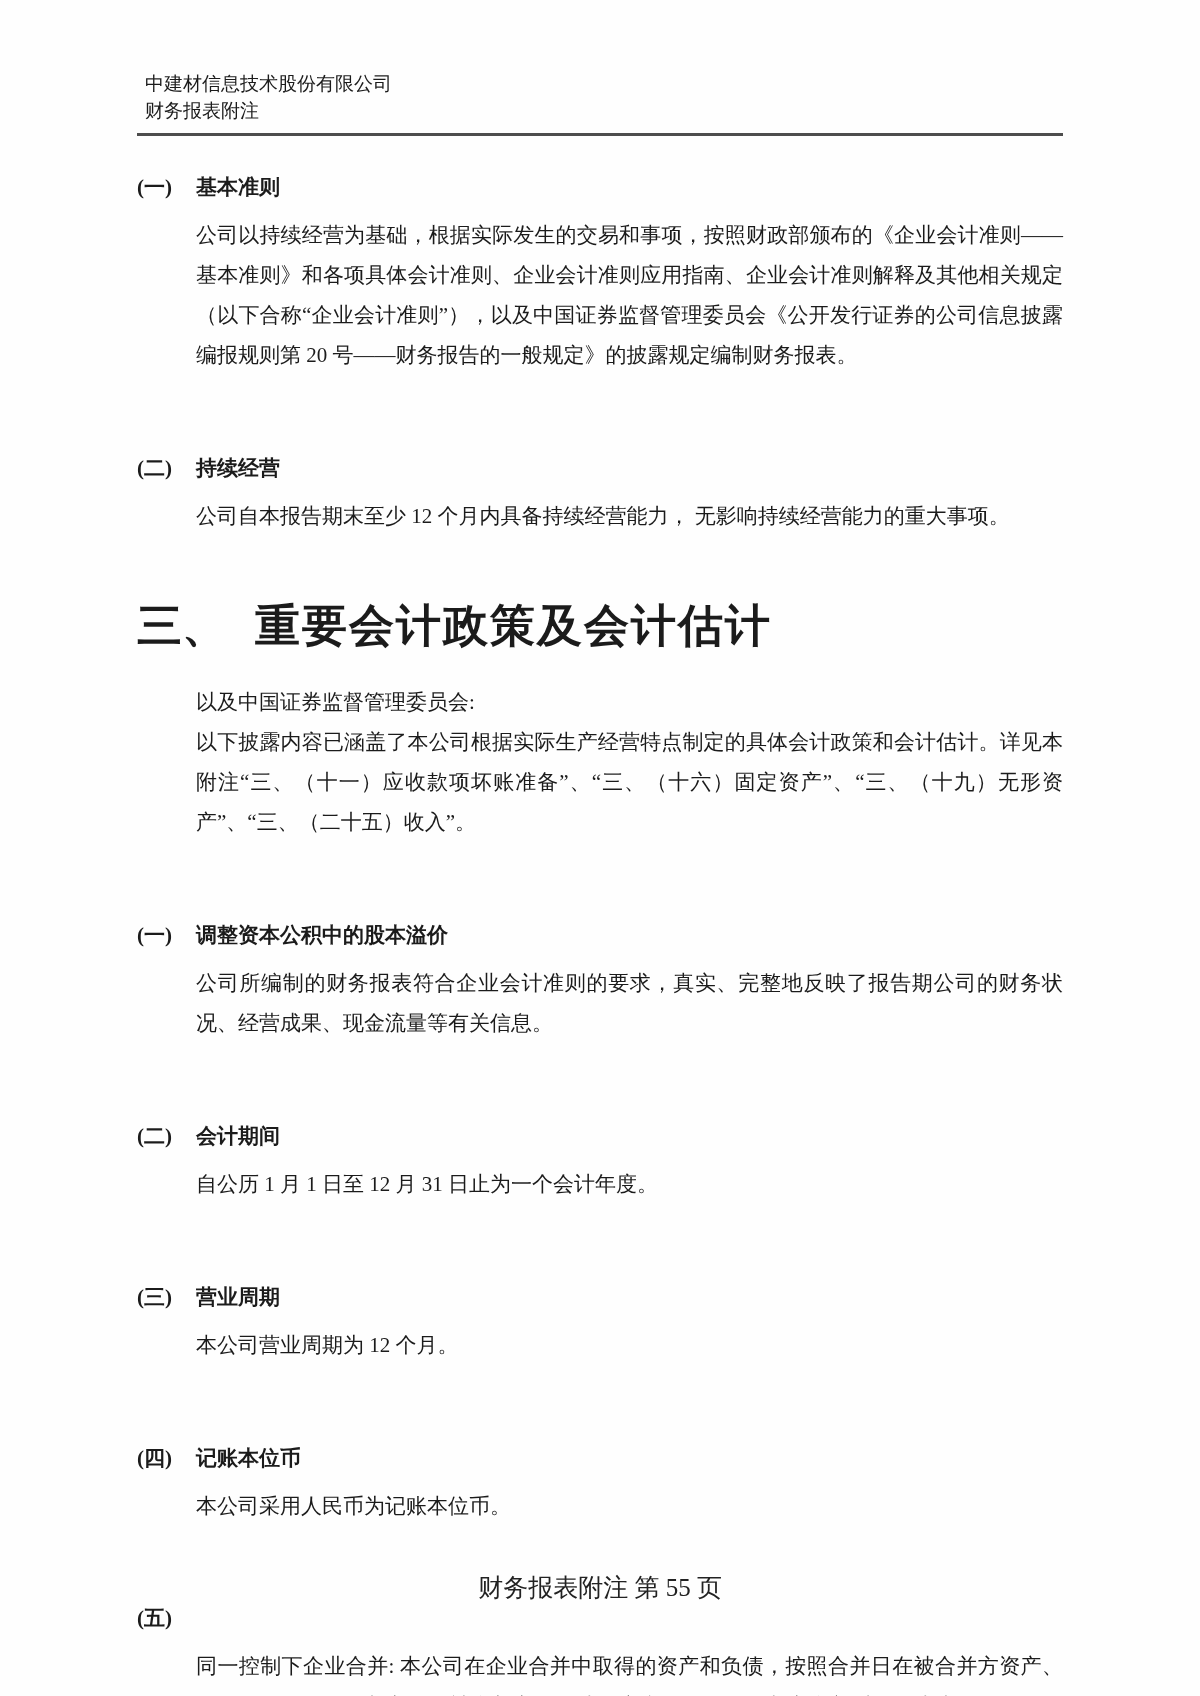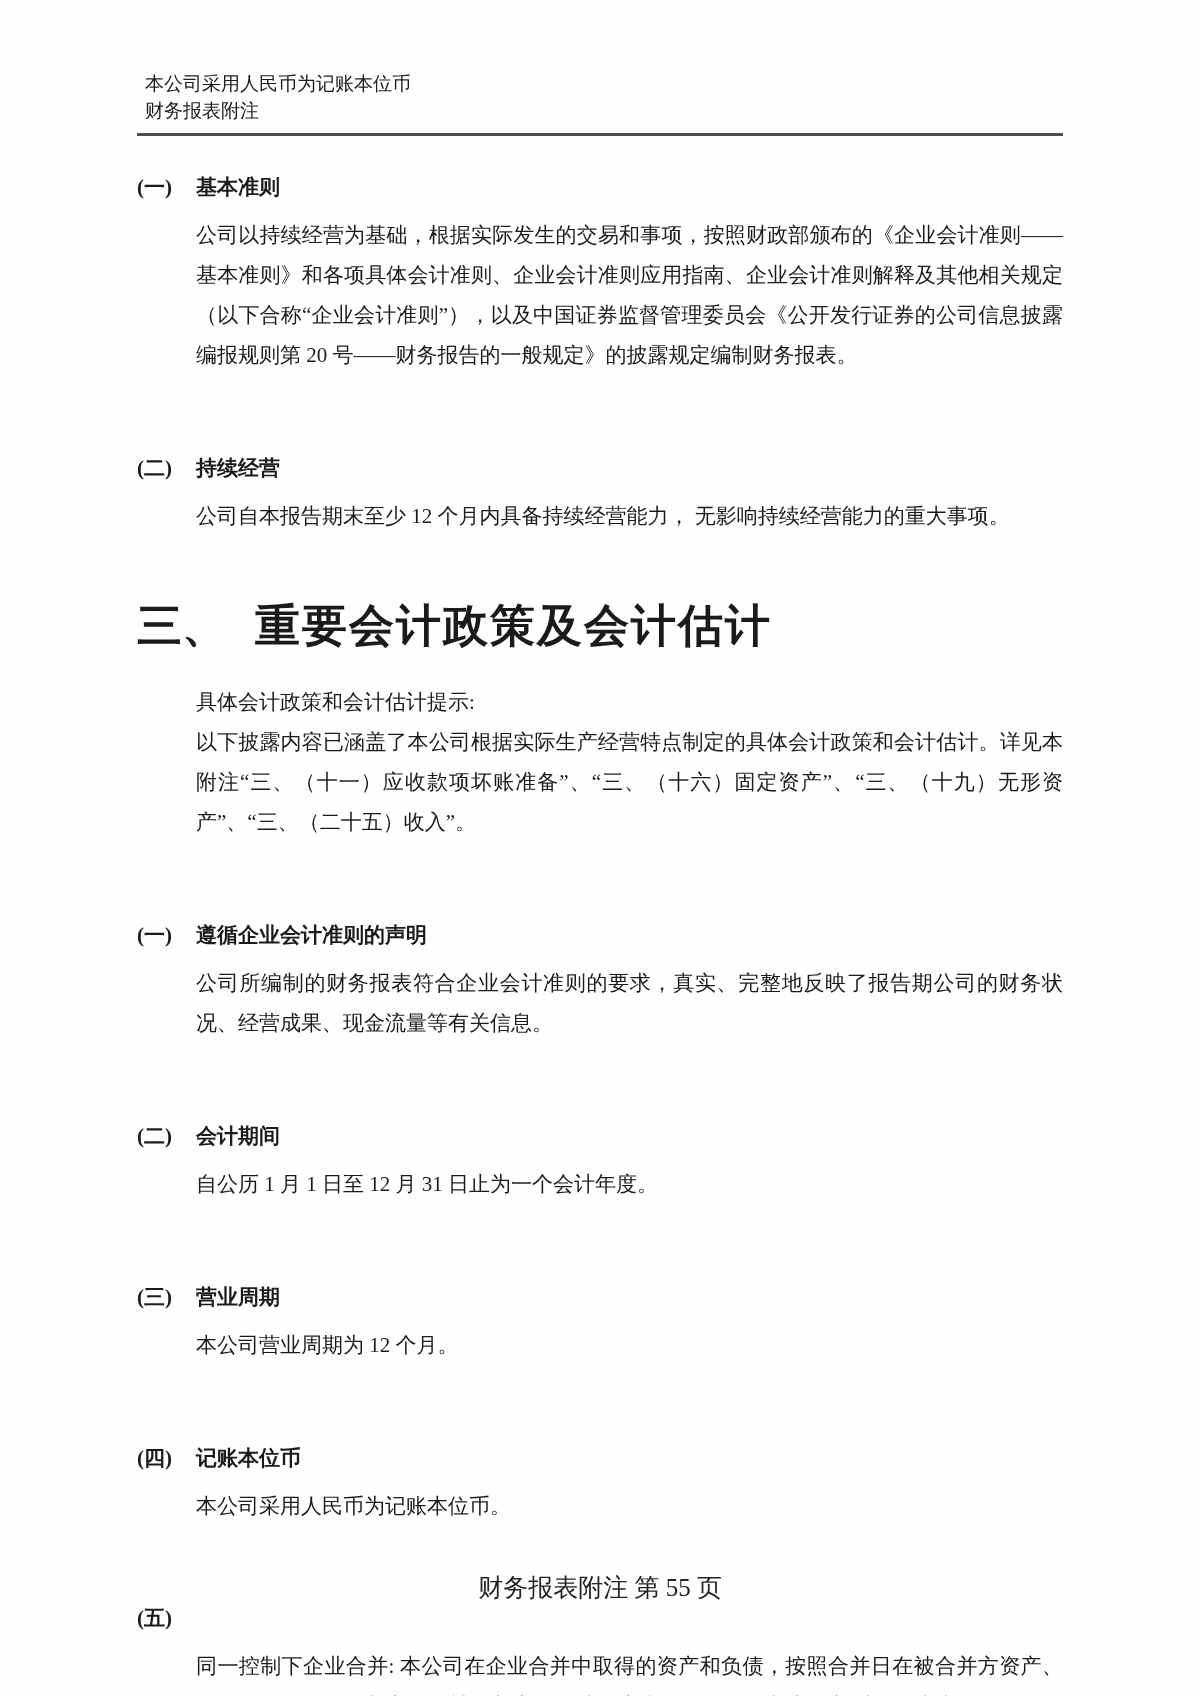--- a/index.html
+++ b/index.html
@@ -70,21 +70,21 @@
     font-size: 25px;
     color: #222222;
   }
 </style>
 </head>
 <body>
 
 <div class="page">
 
   <header class="hdr">
-    <div>本公司采用人民币为记账本位币</div>
+    <div>中建材信息技术股份有限公司</div>
     <div>财务报表附注</div>
   </header>
   <hr class="hdr-rule">
 
   <main>
 
     <section class="sec first">
       <div class="sec-head">
         <span class="sec-num">(一)</span>
         <span class="sec-title">基本准则</span>
@@ -99,28 +99,28 @@
       </div>
       <p class="sec-body">公司自本报告期末至少 12 个月内具备持续经营能力， 无影响持续经营能力的重大事项。</p>
     </section>
 
     <h1 class="chapter">
       <span class="chapter-num">三、</span>
       <span class="chapter-title">重要会计政策及会计估计</span>
     </h1>
 
     <div class="intro">
-      <div class="intro-lead">具体会计政策和会计估计提示:</div>
+      <div class="intro-lead">以及中国证券监督管理委员会:</div>
       <div class="intro-body">以下披露内容已涵盖了本公司根据实际生产经营特点制定的具体会计政策和会计估计。详见本附注“三、（十一）应收款项坏账准备”、“三、（十六）固定资产”、“三、（十九）无形资产”、“三、（二十五）收入”。</div>
     </div>
 
     <section class="sec">
       <div class="sec-head">
         <span class="sec-num">(一)</span>
-        <span class="sec-title">遵循企业会计准则的声明</span>
+        <span class="sec-title">调整资本公积中的股本溢价</span>
       </div>
       <p class="sec-body">公司所编制的财务报表符合企业会计准则的要求，真实、完整地反映了报告期公司的财务状况、经营成果、现金流量等有关信息。</p>
     </section>
 
     <section class="sec">
       <div class="sec-head">
         <span class="sec-num">(二)</span>
         <span class="sec-title">会计期间</span>
       </div>
       <p class="sec-body">自公历 1 月 1 日至 12 月 31 日止为一个会计年度。</p>

